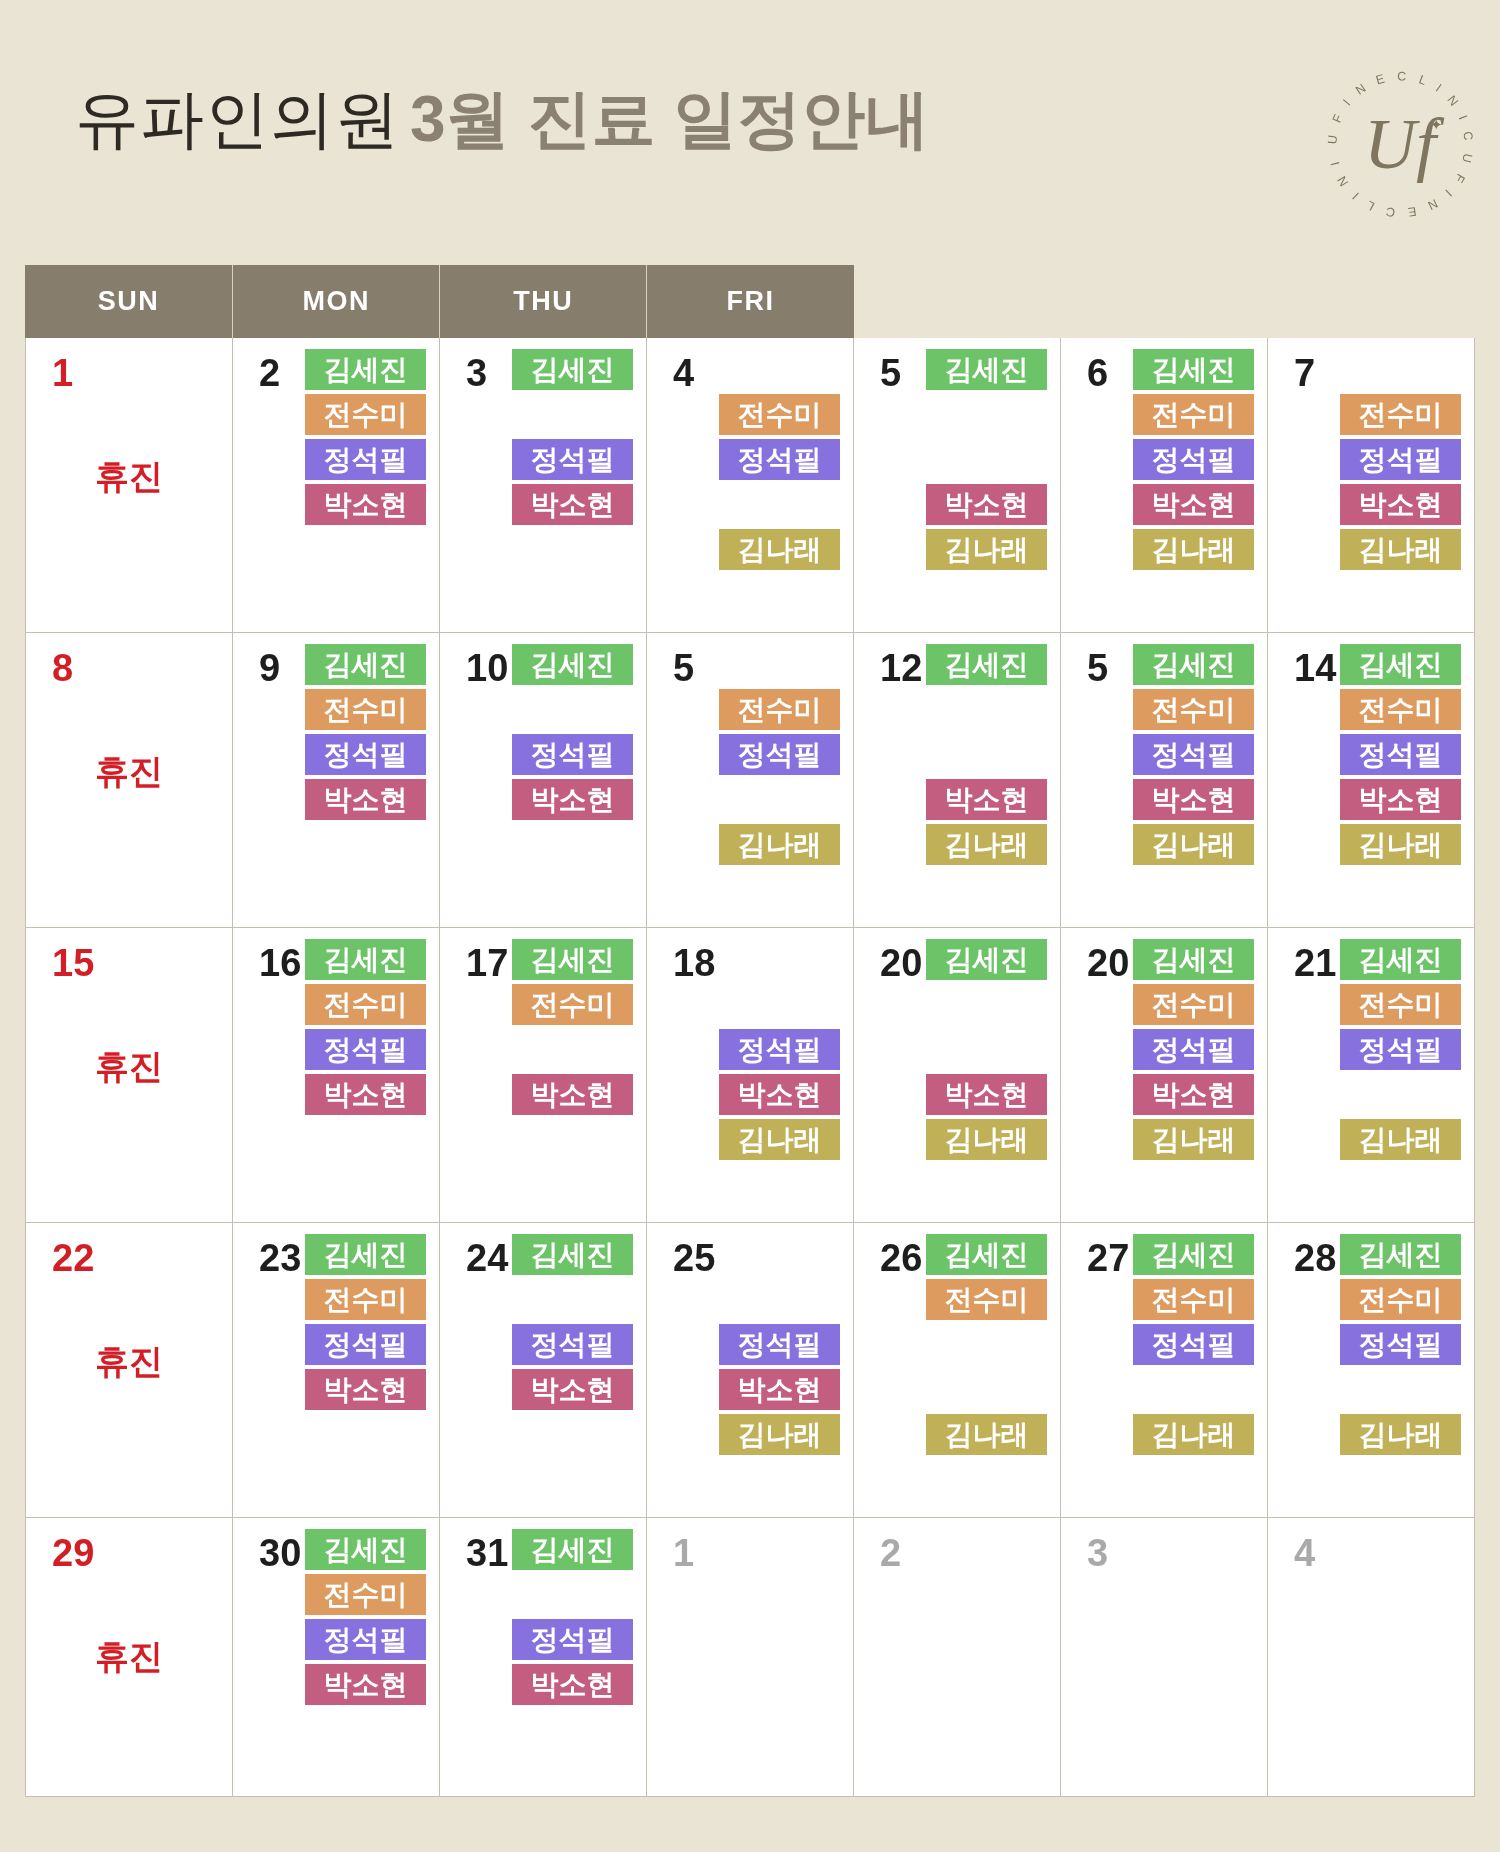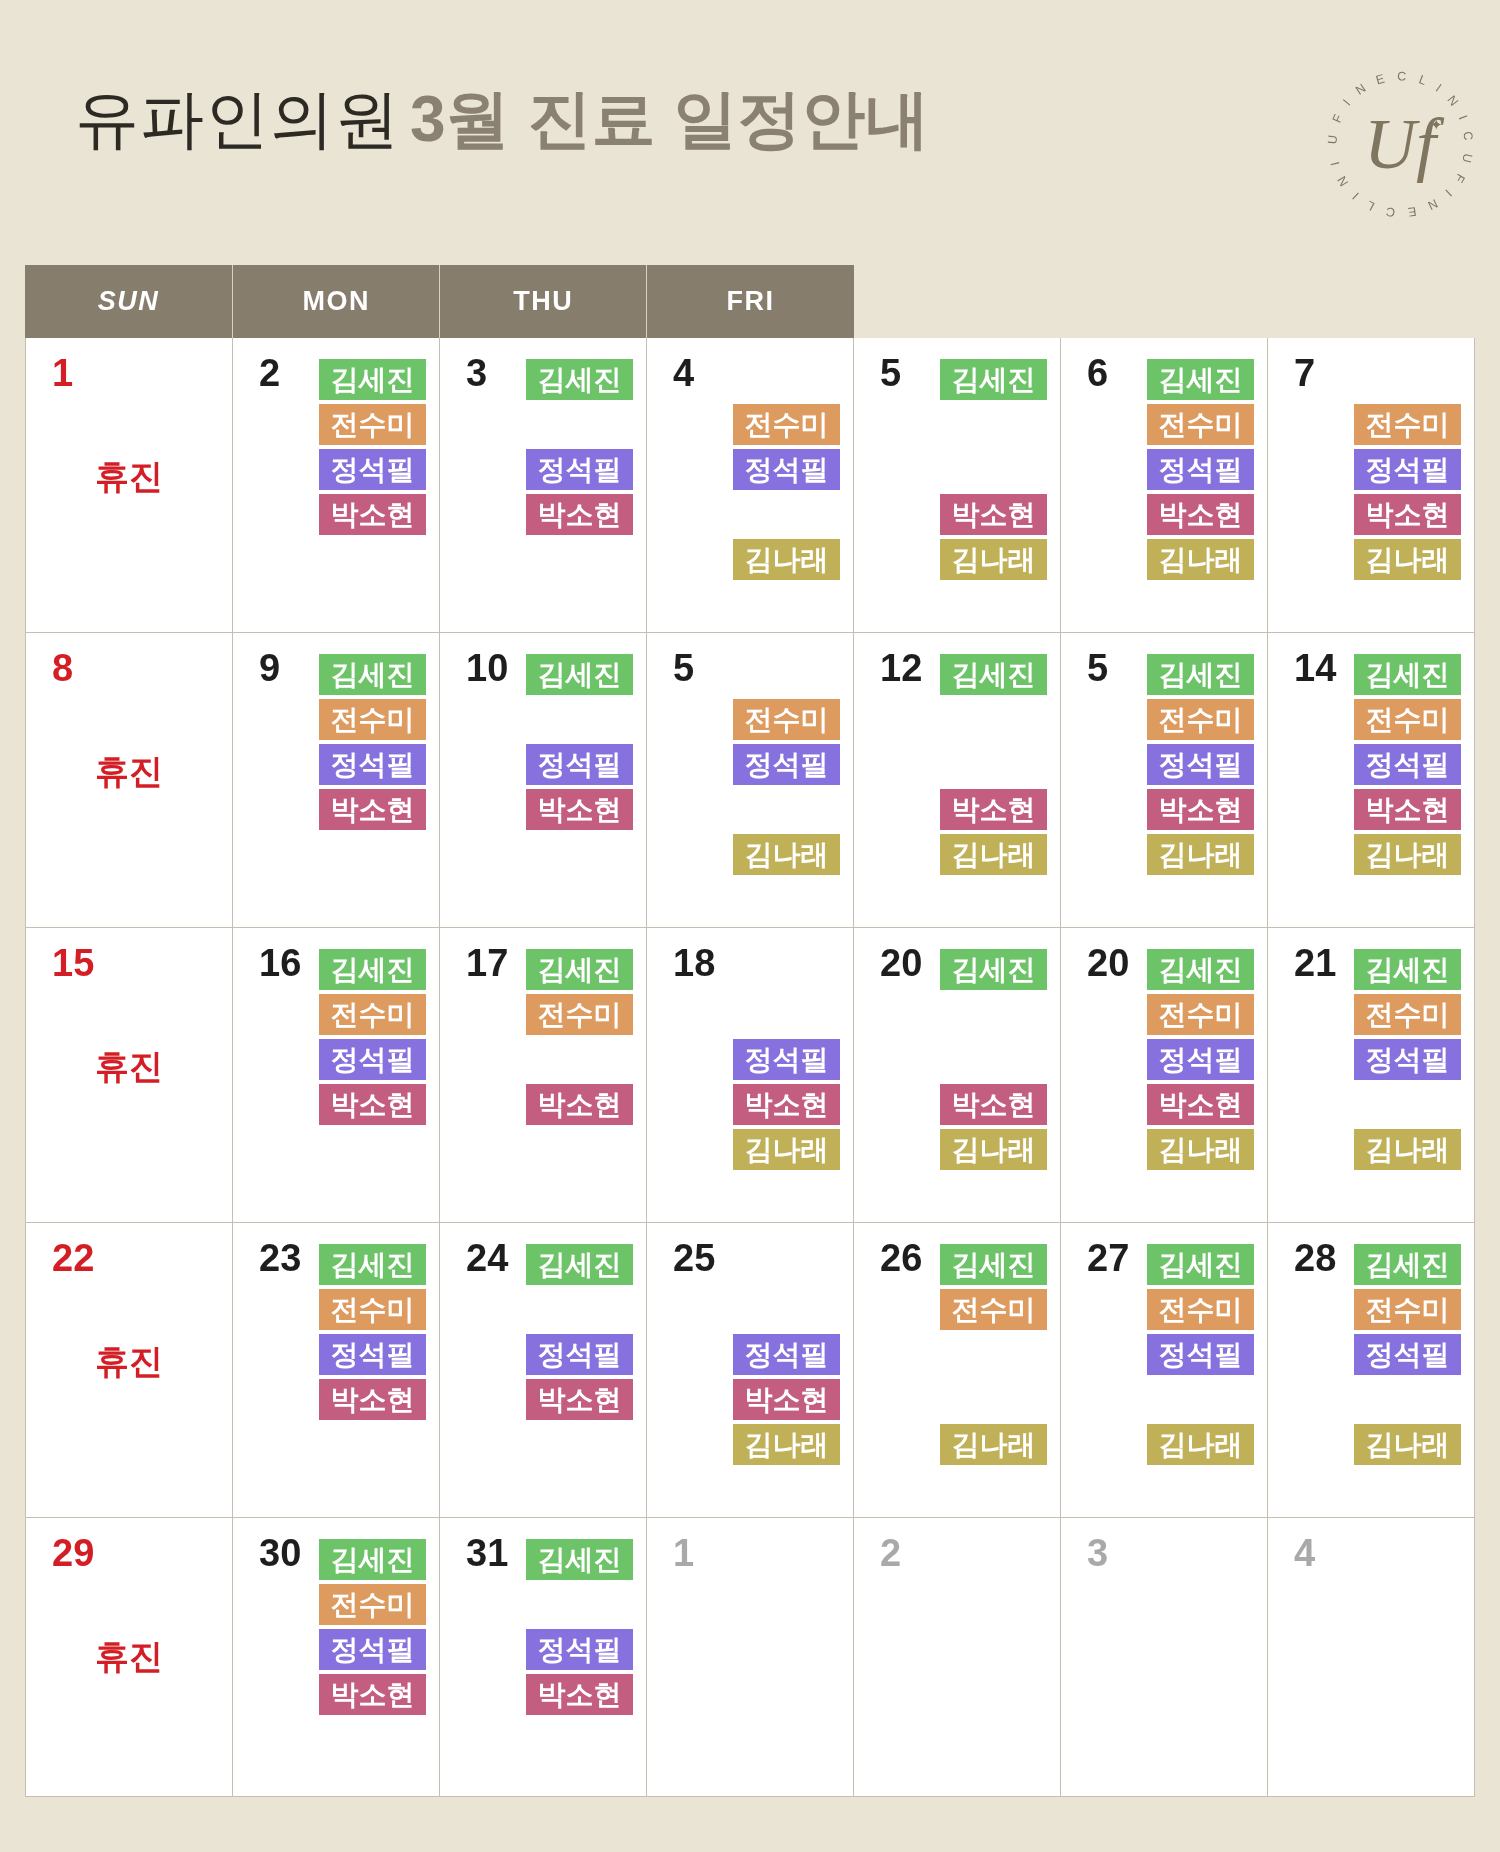--- a/index.html
+++ b/index.html
@@ -27,42 +27,42 @@
   .cal-header{
     display:grid;grid-template-columns:repeat(7,1fr);height:73px;
   }
   .cal-header-cell{
     background:var(--header-bg,#867D6C);
     color:var(--header-text,#fff);
     display:flex;align-items:center;justify-content:center;
     font-weight:bold;font-size:27px;letter-spacing:1.5px;
     border-left:1px solid #D8D2C4;
   }
-  .cal-header-cell:first-child{border-left:none;font-style:italic;}
+  .cal-header-cell:first-child{border-left:none;}
   .cal-grid{
     display:grid;grid-template-columns:repeat(7,1fr);
     grid-template-rows:295px 295px 295px 295px 279px;
     border-left:1px solid var(--grid-line,#C6BEB0);
   }
   .day-cell{
     position:relative;background:var(--cell-bg,#fff);
     border-right:1px solid var(--grid-line,#C6BEB0);
     border-bottom:1px solid var(--grid-line,#C6BEB0);
   }
   .day-number{
     position:absolute;top:14px;left:26px;
     font-size:38px;font-weight:bold;color:var(--day-number,#1E1E1E);
   }
   .day-cell.closed .day-number{color:var(--sunday-red,#D41E26);}
   .day-cell.next .day-number{color:var(--next-month,#A9A9A9);}
   .closed-label{
     position:absolute;top:116px;left:0;width:100%;text-align:center;
     font-size:34px;font-weight:bold;color:var(--sunday-red,#D41E26);
   }
-  .badges{position:absolute;top:21px;right:13px;width:107px;}
+  .badges{position:absolute;top:11px;right:13px;width:121px;}
   .badge-slot{height:41px;margin-bottom:4px;}
   .badge{
     height:41px;line-height:42px;text-align:center;
     color:#fff;font-weight:bold;font-size:28px;
   }
 </style>
 </head>
 <body style="--page-bg: #EAE4D5; --header-bg: #867D6C; --header-text: #FFFFFF; --sunday-red: #D41E26; --day-number: #1E1E1E; --next-month: #A9A9A9; --grid-line: #C6BEB0; --cell-bg: #FFFFFF;">
 
 <div class="title">

